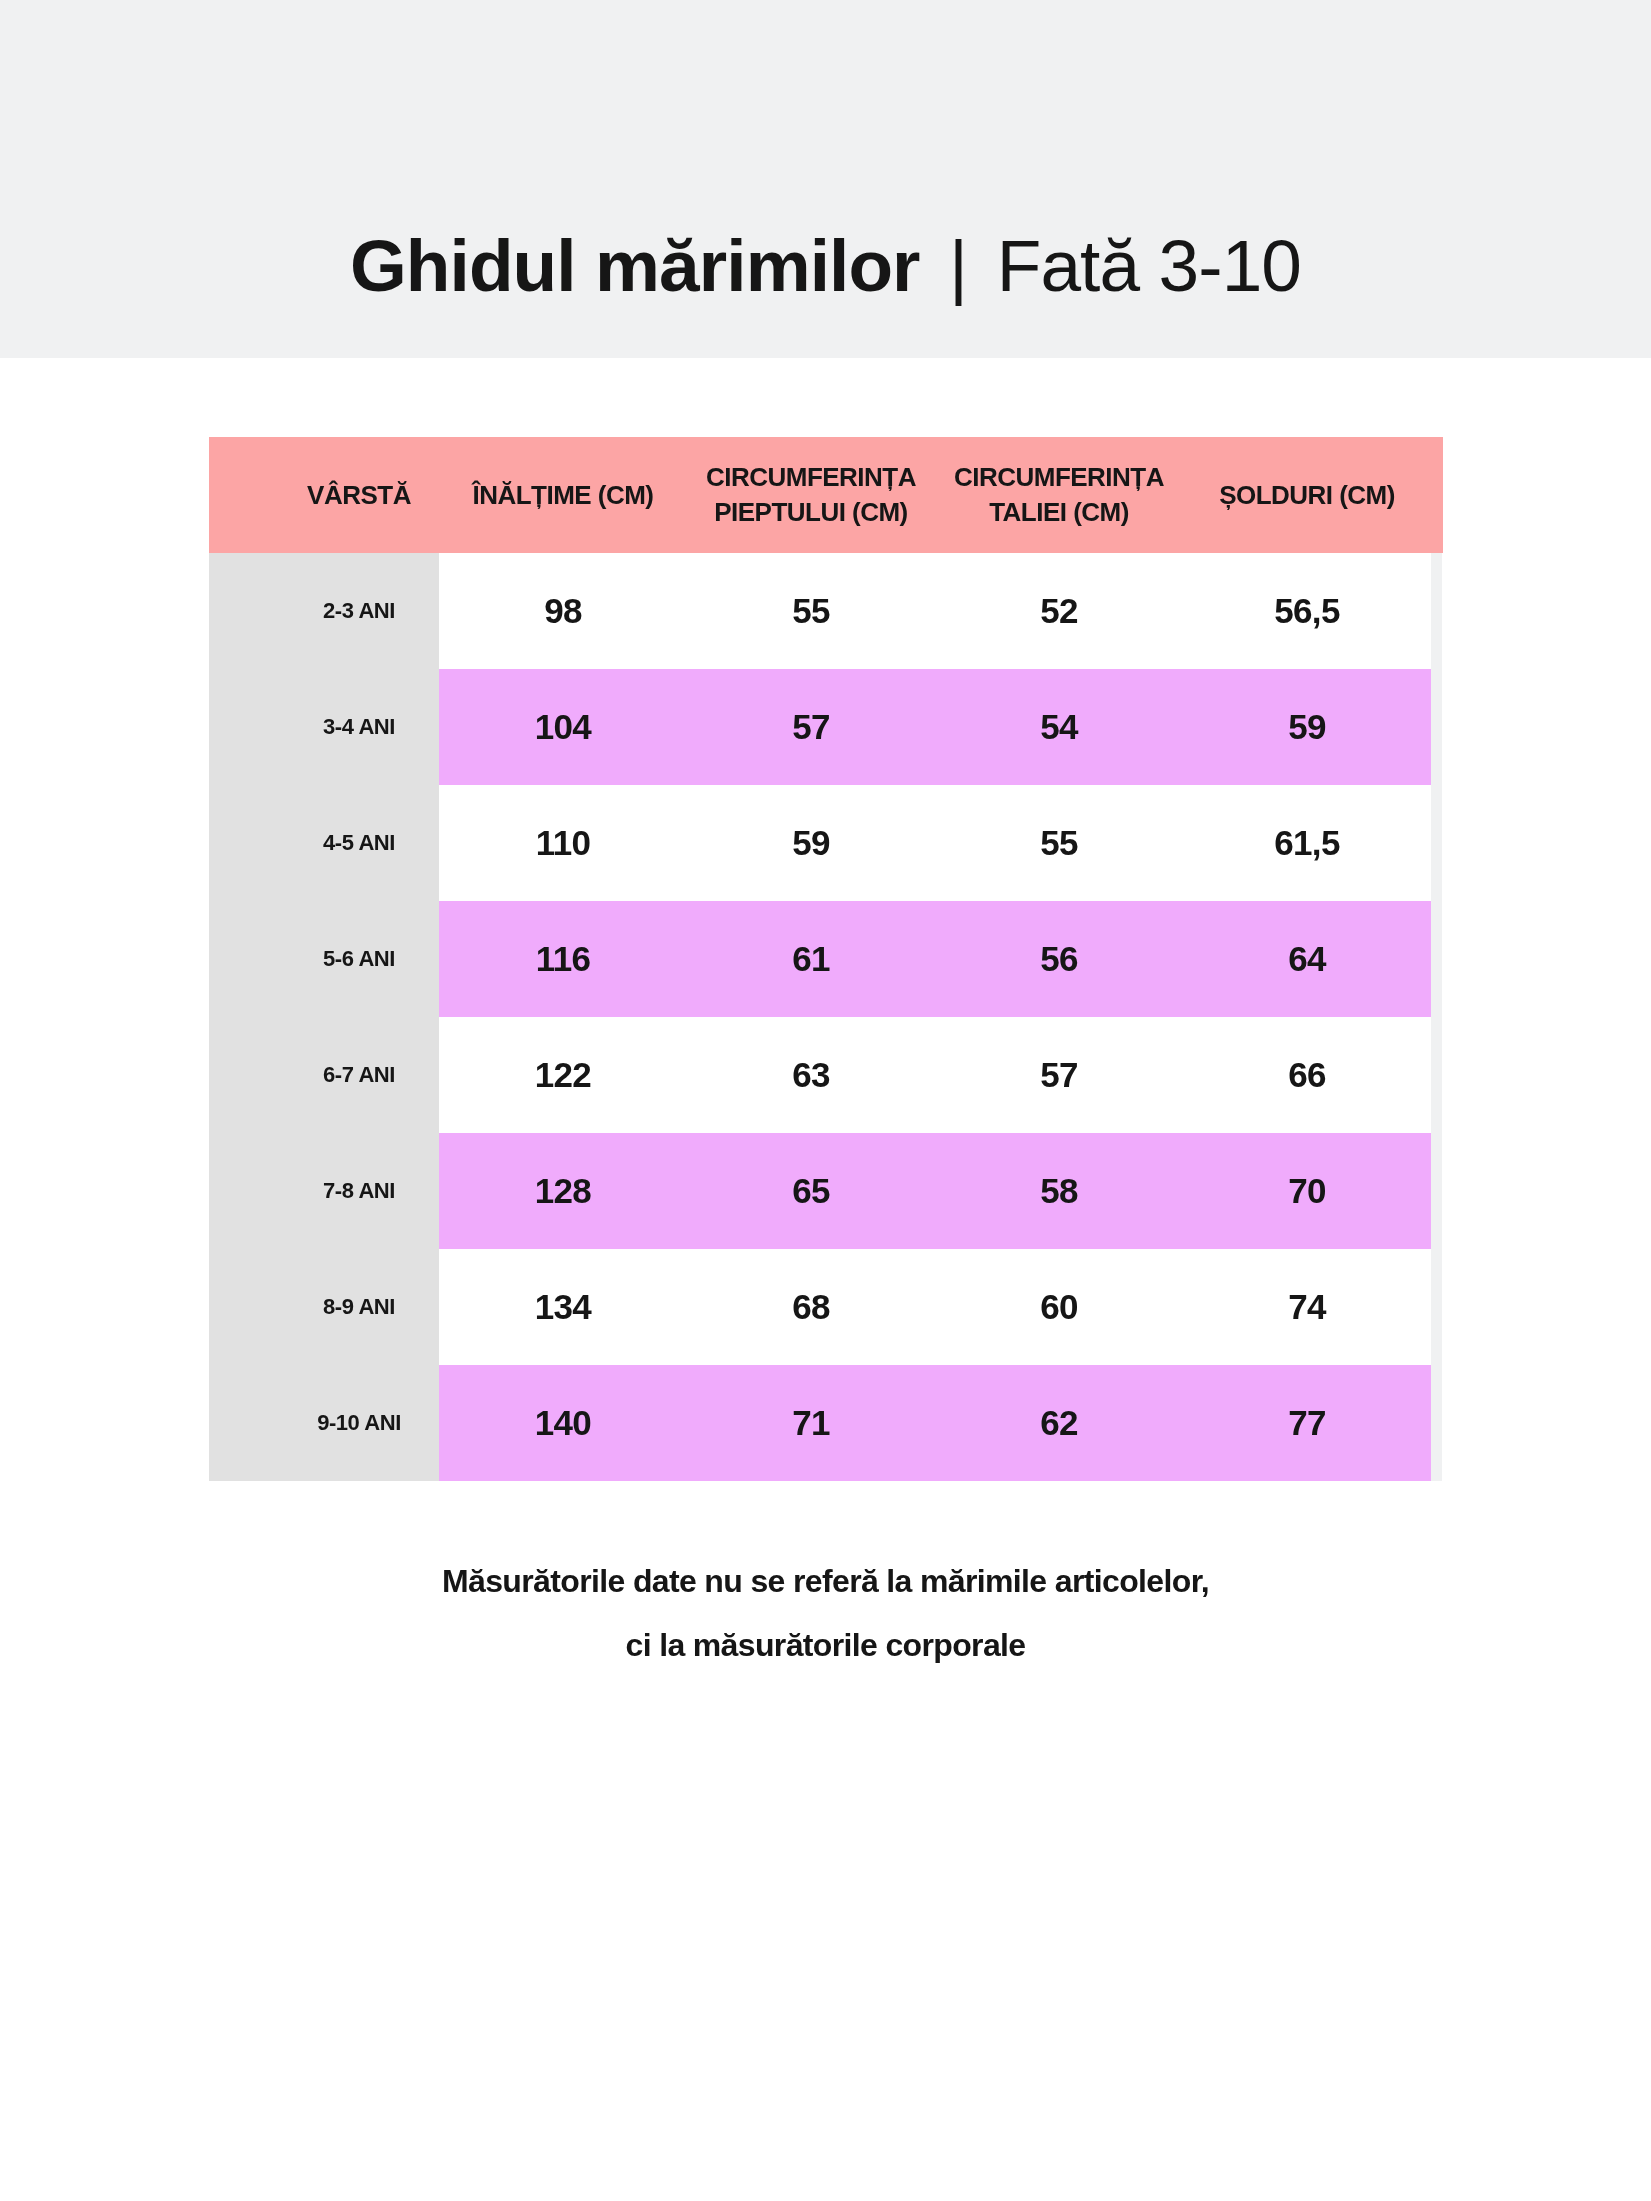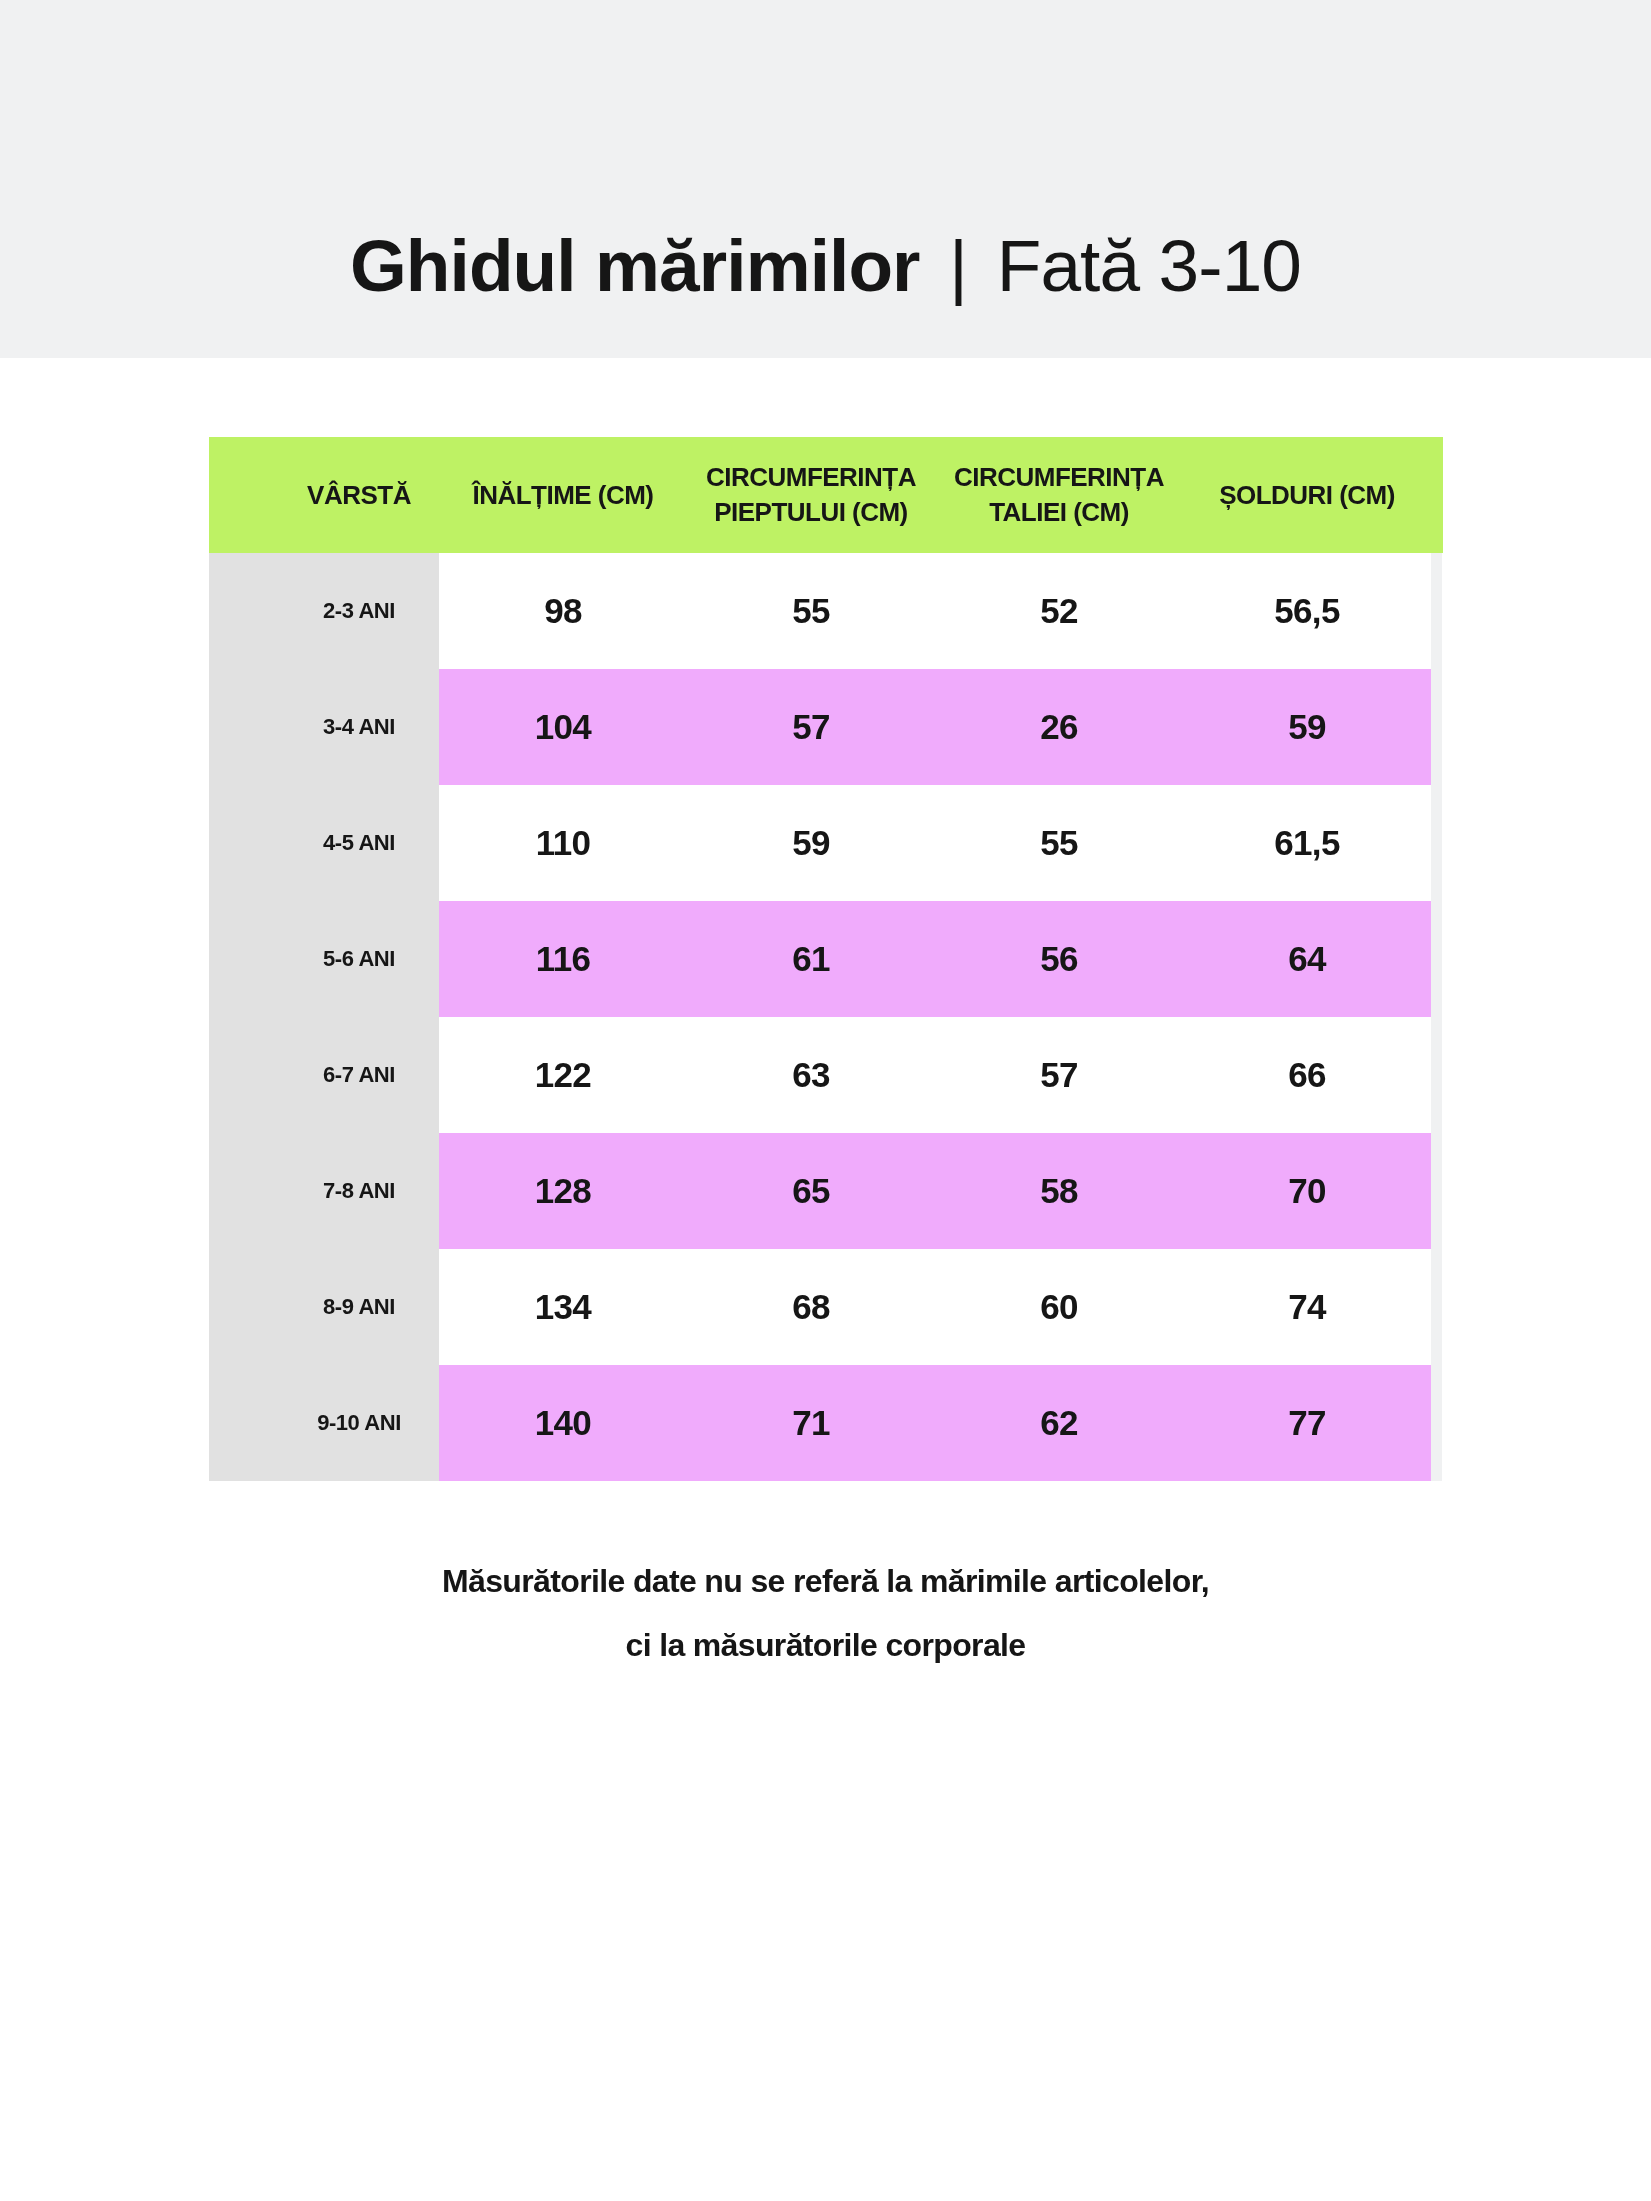--- a/index.html
+++ b/index.html
@@ -35,21 +35,21 @@
   .title-light{ font-weight: 400; }
 
   
   .size-table {
     margin: 79px 0 0 209px;
     width: 1234px;
   }
   .thead-row {
     display: flex;
     height: 116px;
-    background: #bef264;
+    background: #fca5a5;
     align-items: center;
   }
   .th {
     font-weight: 700;
     font-size: 26px;
     line-height: 35px;
     letter-spacing: -0.02em;
     text-transform: uppercase;
     text-align: center;
   }
@@ -125,21 +125,21 @@
     <div class="col-val">55</div>
     <div class="col-val">52</div>
     <div class="col-val">56,5</div>
     <div class="col-strip"></div>
   </div>
 
   <div class="trow alt">
     <div class="col-age">3-4 ANI</div>
     <div class="col-val">104</div>
     <div class="col-val">57</div>
-    <div class="col-val">26</div>
+    <div class="col-val">54</div>
     <div class="col-val">59</div>
     <div class="col-strip"></div>
   </div>
 
   <div class="trow">
     <div class="col-age">4-5 ANI</div>
     <div class="col-val">110</div>
     <div class="col-val">59</div>
     <div class="col-val">55</div>
     <div class="col-val">61,5</div>

